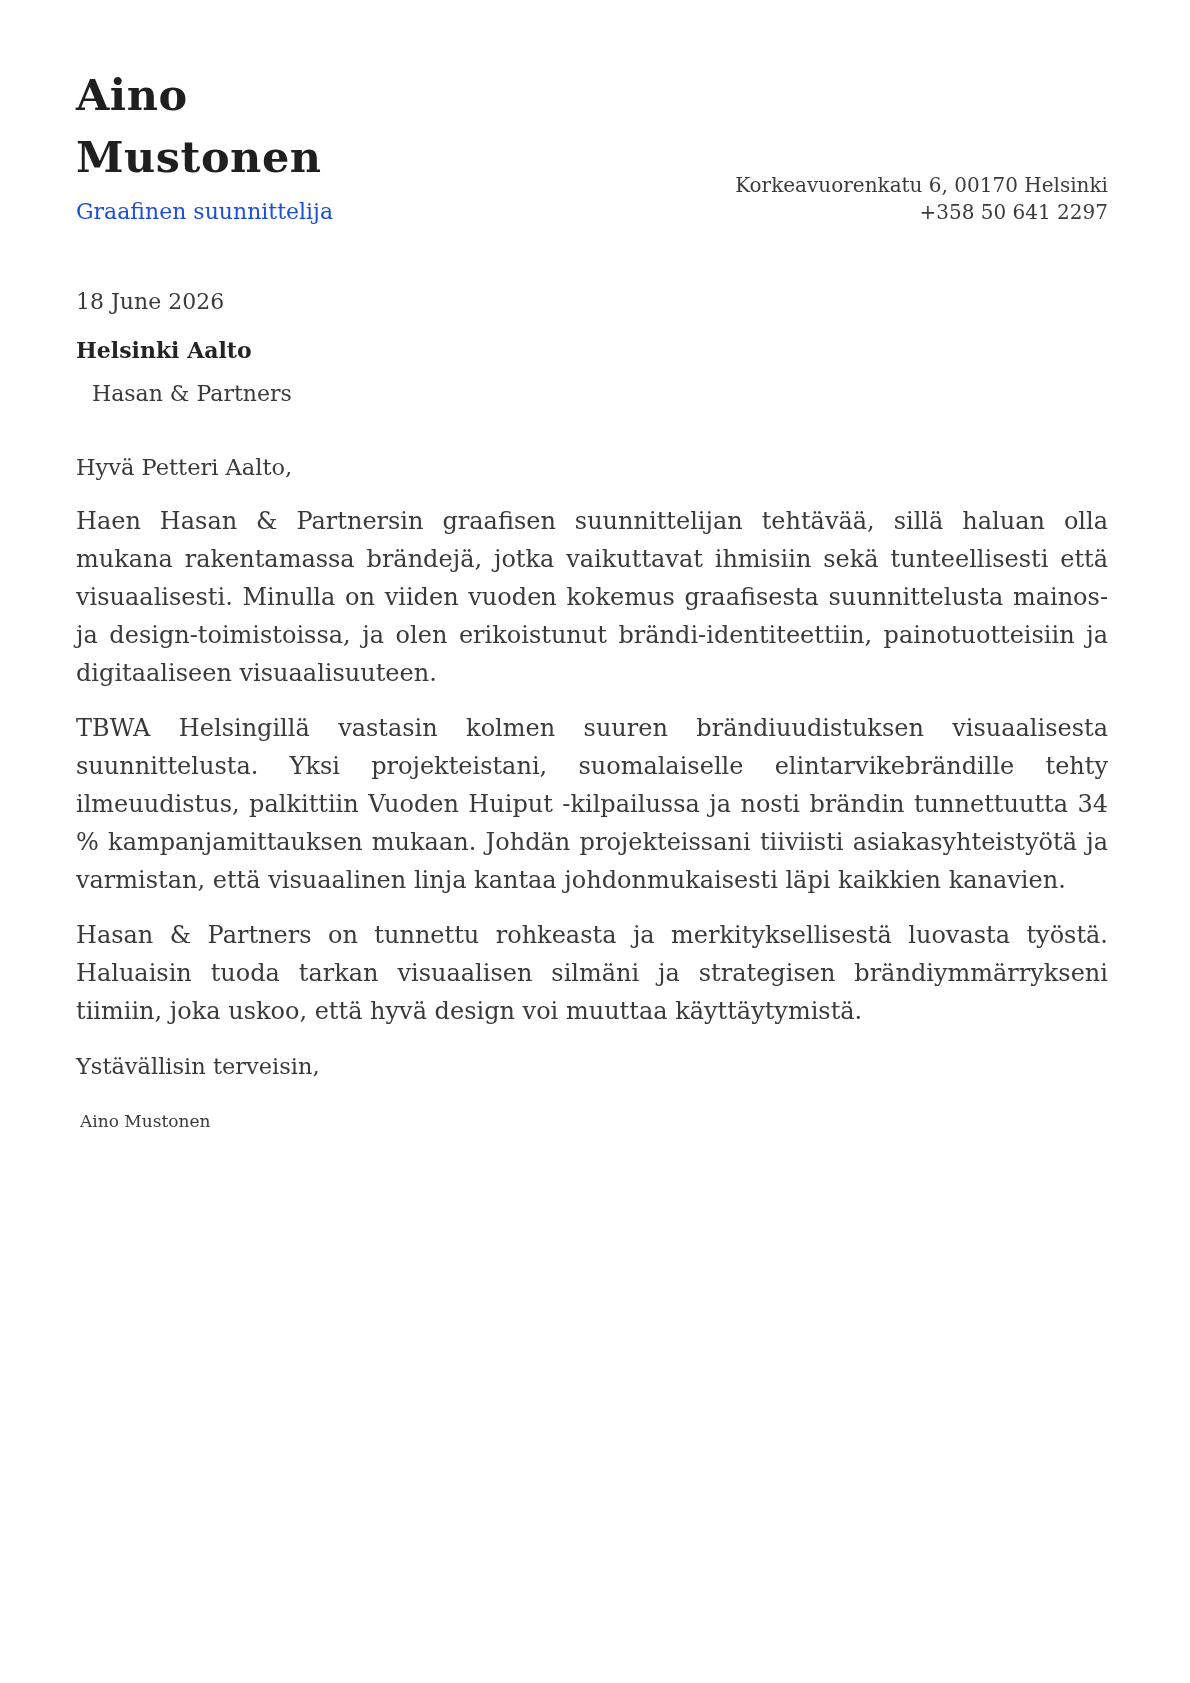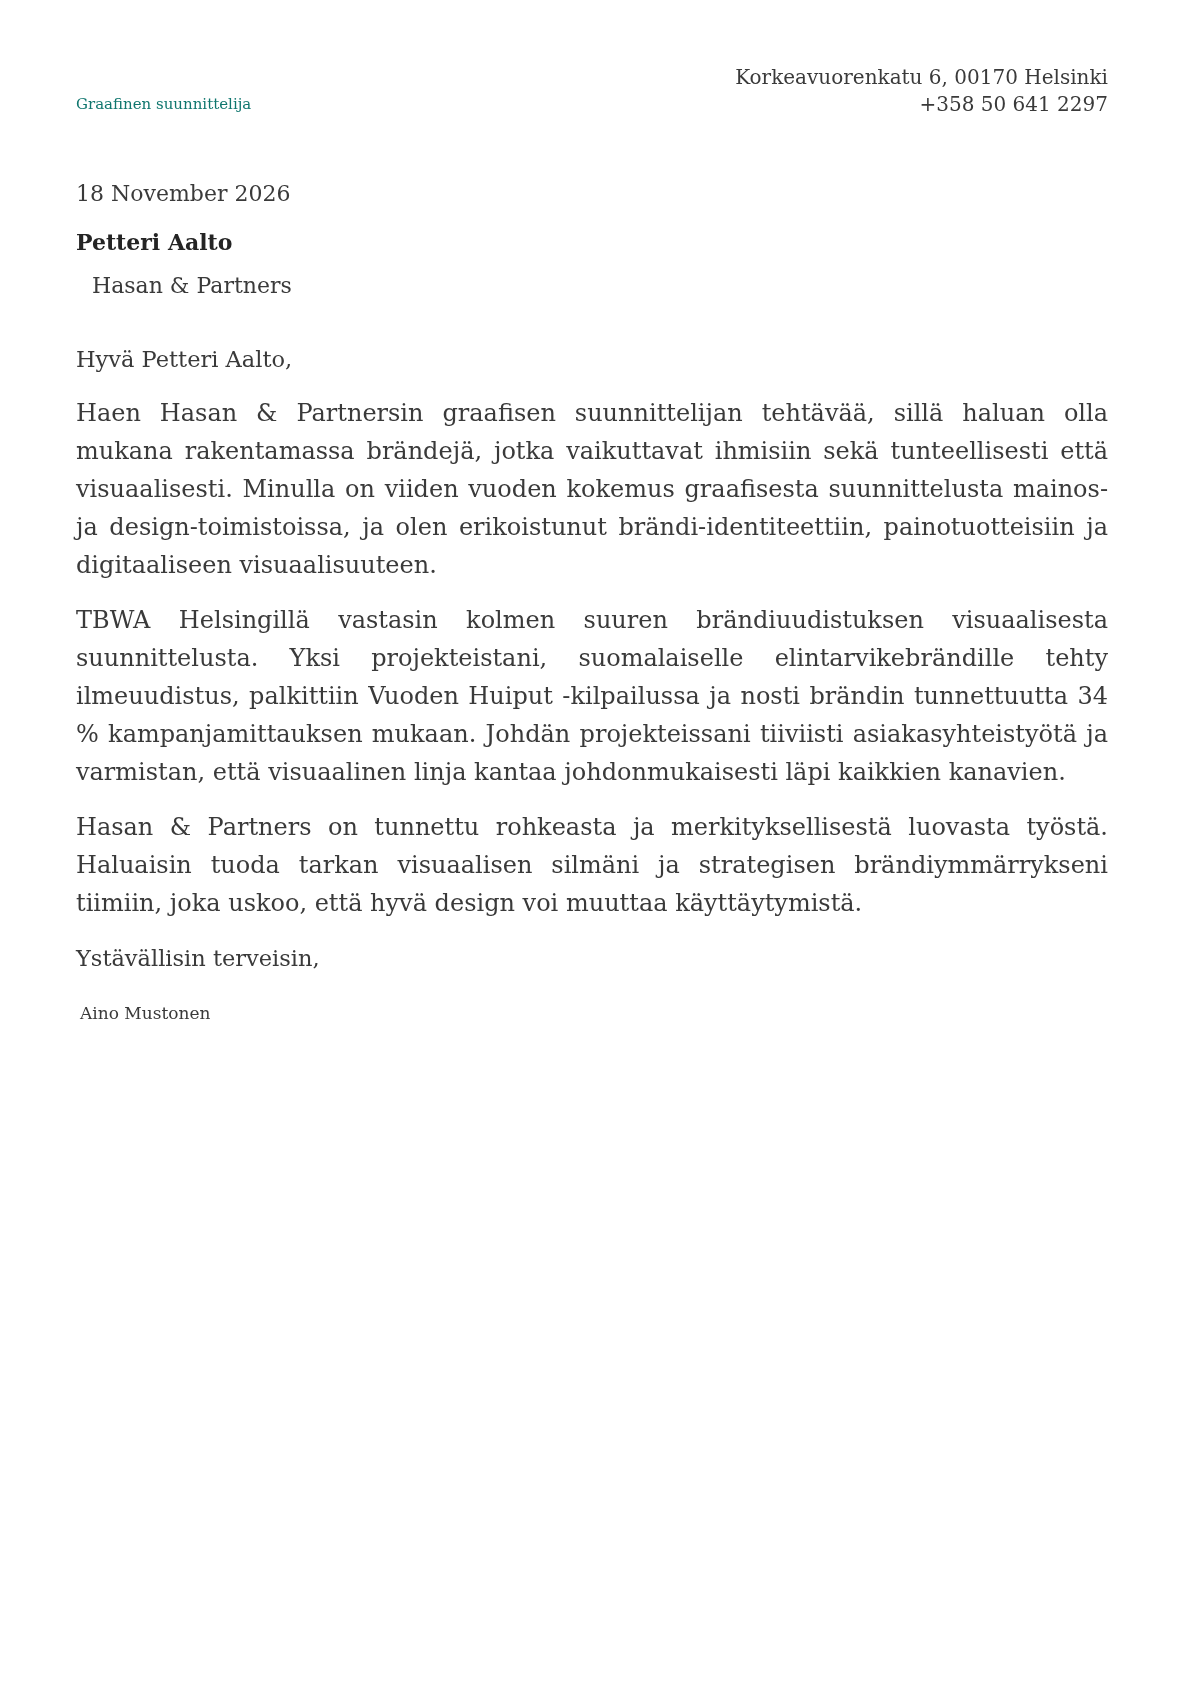--- a/index.html
+++ b/index.html
@@ -28,23 +28,23 @@
     margin: 0;
     font-size: 43px;
     line-height: 62px;
     font-weight: 800;
     color: #1f1f1f;
     letter-spacing: 0.5px;
   }
   .applicant-name .name-line { display: block; }
   .job-title {
     margin: 10px 0 0 0;
-    font-size: 15px;
+    font-size: 22px;
     line-height: 28px;
-    color: #0f766e;
+    color: #1d4ed8;
   }
   .contact-block {
     font-style: normal;
     text-align: right;
     font-size: 20px;
     line-height: 27px;
     color: #3a3a3a;
   }
   
   .letter-date {
@@ -88,33 +88,37 @@
     line-height: 38px;
   }
 </style>
 </head>
 <body>
 
 <div class="page">
 
   <header class="letter-header">
     <div class="identity">
+      <h1 class="applicant-name">
+        <span class="name-line">Aino</span>
+        <span class="name-line">Mustonen</span>
+      </h1>
       <p class="job-title">Graafinen suunnittelija</p>
     </div>
     <address class="contact-block">
       <div>Korkeavuorenkatu 6, 00170 Helsinki</div>
       <div>+358 50 641 2297</div>
     </address>
   </header>
 
   <main>
-    <p class="letter-date">18 November 2026</p>
+    <p class="letter-date">18 June 2026</p>
 
     <div class="recipient-block">
-      <p class="recipient-name">Petteri Aalto</p>
+      <p class="recipient-name">Helsinki Aalto</p>
       <p class="recipient-company">Hasan &amp; Partners</p>
     </div>
 
     <p class="salutation">Hyvä Petteri Aalto,</p>
 
     <p class="body-paragraph">Haen Hasan &amp; Partnersin graafisen suunnittelijan tehtävää, sillä haluan olla mukana rakentamassa brändejä, jotka vaikuttavat ihmisiin sekä tunteellisesti että visuaalisesti. Minulla on viiden vuoden kokemus graafisesta suunnittelusta mainos- ja design-toimistoissa, ja olen erikoistunut brändi-identiteettiin, painotuotteisiin ja digitaaliseen visuaalisuuteen.</p>
     <p class="body-paragraph">TBWA Helsingillä vastasin kolmen suuren brändiuudistuksen visuaalisesta suunnittelusta. Yksi projekteistani, suomalaiselle elintarvikebrändille tehty ilmeuudistus, palkittiin Vuoden Huiput -kilpailussa ja nosti brändin tunnettuutta 34 % kampanjamittauksen mukaan. Johdän projekteissani tiiviisti asiakasyhteistyötä ja varmistan, että visuaalinen linja kantaa johdonmukaisesti läpi kaikkien kanavien.</p>
     <p class="body-paragraph">Hasan &amp; Partners on tunnettu rohkeasta ja merkityksellisestä luovasta työstä. Haluaisin tuoda tarkan visuaalisen silmäni ja strategisen brändiymmärrykseni tiimiin, joka uskoo, että hyvä design voi muuttaa käyttäytymistä.</p>
 
     <p class="closing">Ystävällisin terveisin,</p>

